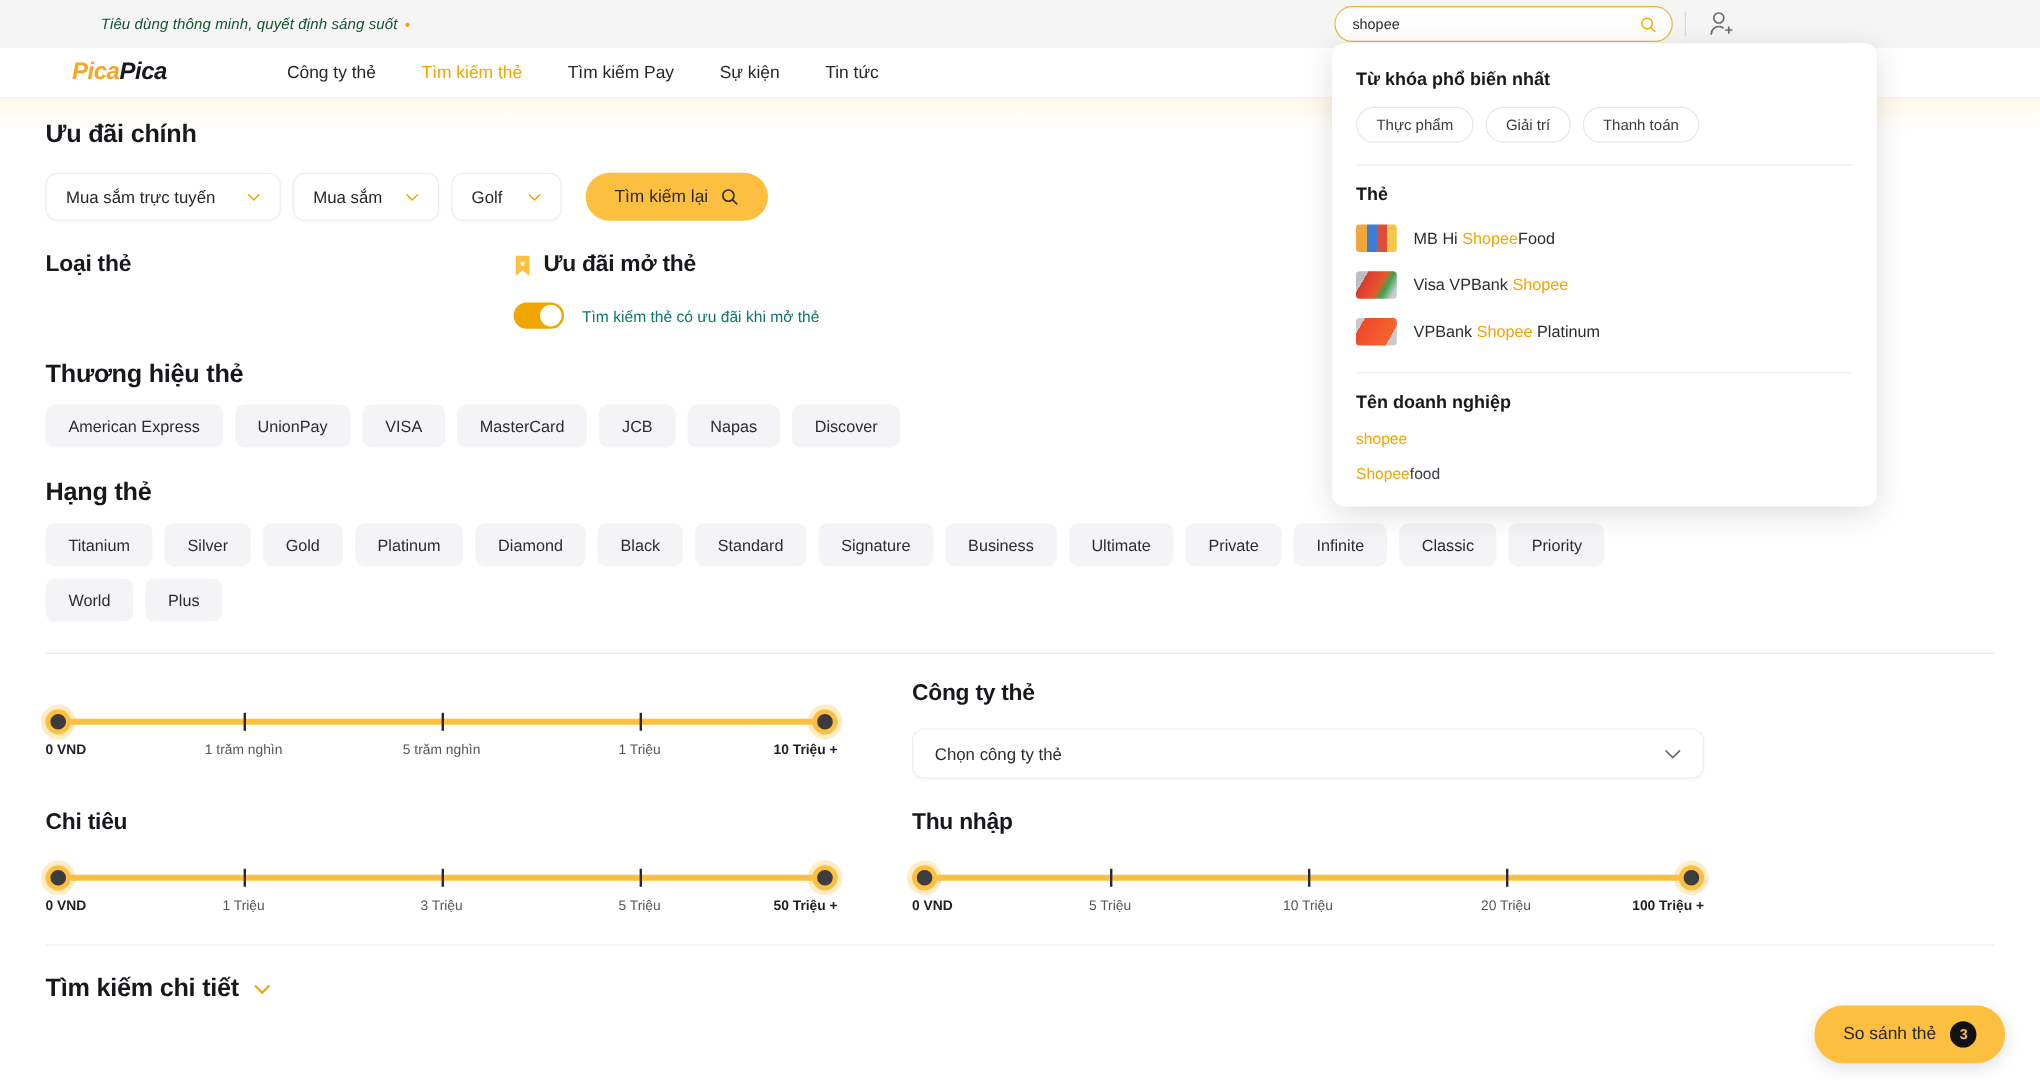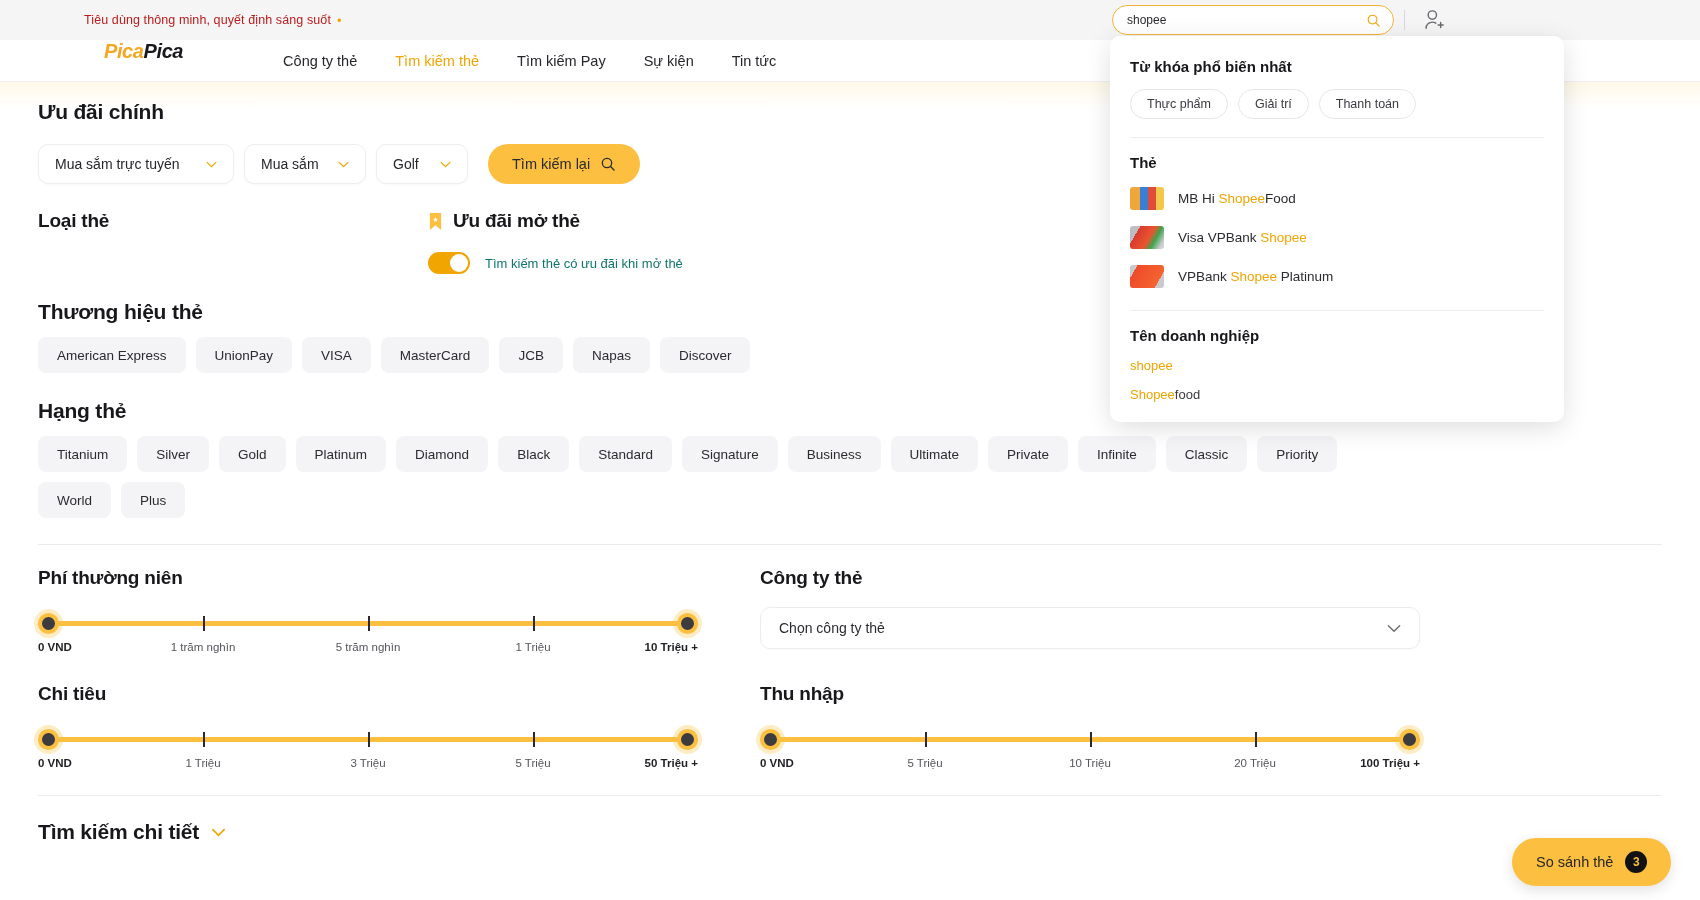--- a/index.html
+++ b/index.html
@@ -10,21 +10,21 @@
     overflow: hidden;
   }
   .page { position: relative; width: 1700px; height: 900px; }
 
   
   .topbar {
     height: 40px; background: #f5f5f5;
     display: flex; align-items: center;
     padding-left: 84px; position: relative;
   }
-  .topbar-text { font-size: 12.5px; color: #b91c1c; letter-spacing: .1px; }
+  .topbar-text { font-size: 12.5px; color: #14532d; letter-spacing: .1px; font-style: italic; }
   .topbar-dot { color: #f0a500; font-size: 13px; margin-left: 6px; }
 
   
   .search-wrap { position: absolute; left: 1112px; top: 5px; width: 282px; }
   .search-box {
     height: 30px; border: 1px solid #f5b335; border-radius: 16px;
     background: #fff; display: flex; align-items: center;
     padding: 0 12px 0 14px;
   }
   .search-input {
@@ -35,22 +35,22 @@
   .search-input::placeholder { color: #9a9aa0; }
   .search-icon { width: 15px; height: 15px; flex: 0 0 auto; }
   .divider-v {
     position: absolute; left: 1404px; top: 10px;
     width: 1px; height: 20px; background: #d8d8dc;
   }
   .user-icon { position: absolute; left: 1424px; top: 9px; width: 20px; height: 22px; }
 
   
   .nav {
-    height: 42px; background: #fff; display: flex; 
-    padding-left: 104px; border-bottom: 1px solid #efefef;
+    height: 42px; background: #fff; display: flex; align-items: center;
+    padding-left: 60px; border-bottom: 1px solid #efefef;
   }
   .logo { font-size: 20px; font-weight: 700; letter-spacing: -.4px; font-style: italic; }
   .logo .a { color: #f5a623; }
   .logo .b { color: #18181c; }
   .nav-links { display: flex; align-items: center; gap: 38px; margin-left: 100px; }
   .nav-link { font-size: 14.5px; color: #26262b; cursor: pointer; white-space: nowrap; }
   .nav-link.active { color: #f0a500; }
 
   
   .hero-band {
@@ -311,21 +311,20 @@
         <span class="chip">Priority</span>
         <span class="chip">World</span>
         <span class="chip">Plus</span>
       </div>
     </div>
 
     <div class="hr"></div>
 
     <div class="slider-grid">
       <div class="slider-col">
-        <div class="h3">Phí thường niên</div>
         <div class="slider-wrap">
           <div class="track"></div>
           <div class="tick" style="left:25%;"></div>
           <div class="tick" style="left:50%;"></div>
           <div class="tick" style="left:75%;"></div>
           <div class="knob" style="left:0;"></div>
           <div class="knob" style="left:calc(100% - 21px);"></div>
           <div class="ticklabels">
             <span class="tl b first" style="left:0;">0 VND</span>
             <span class="tl" style="left:25%;">1 trăm nghìn</span>

